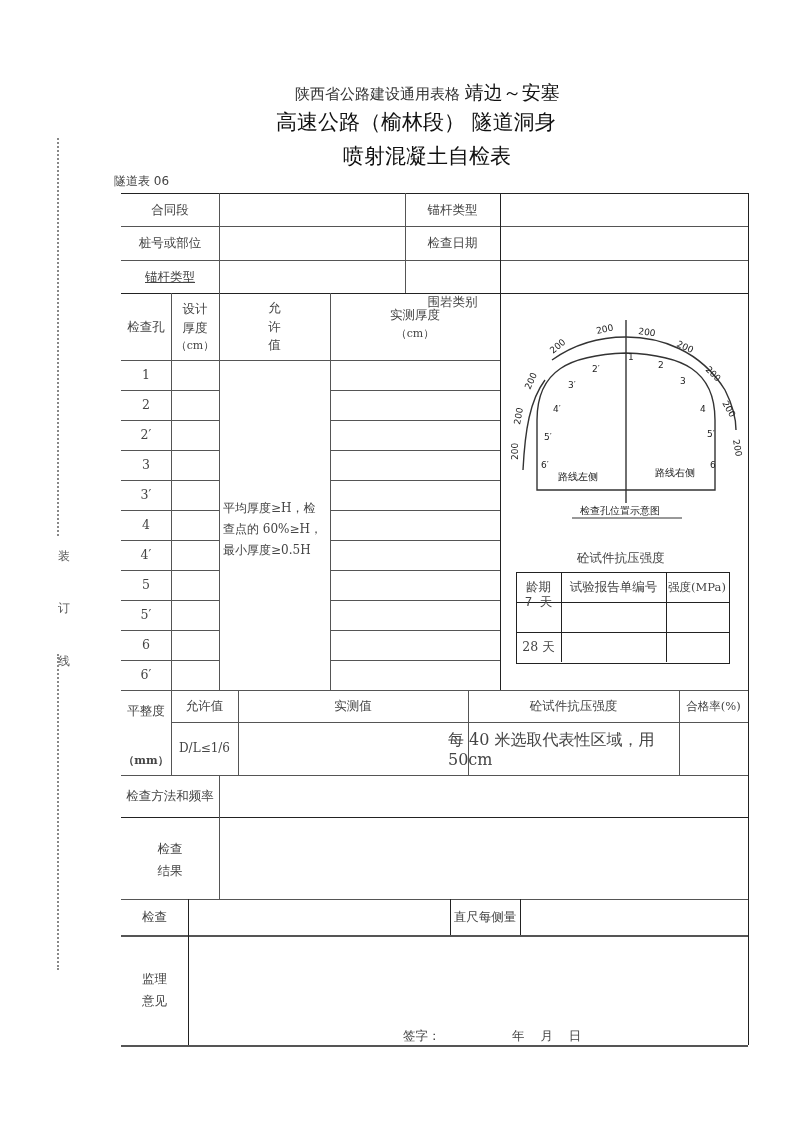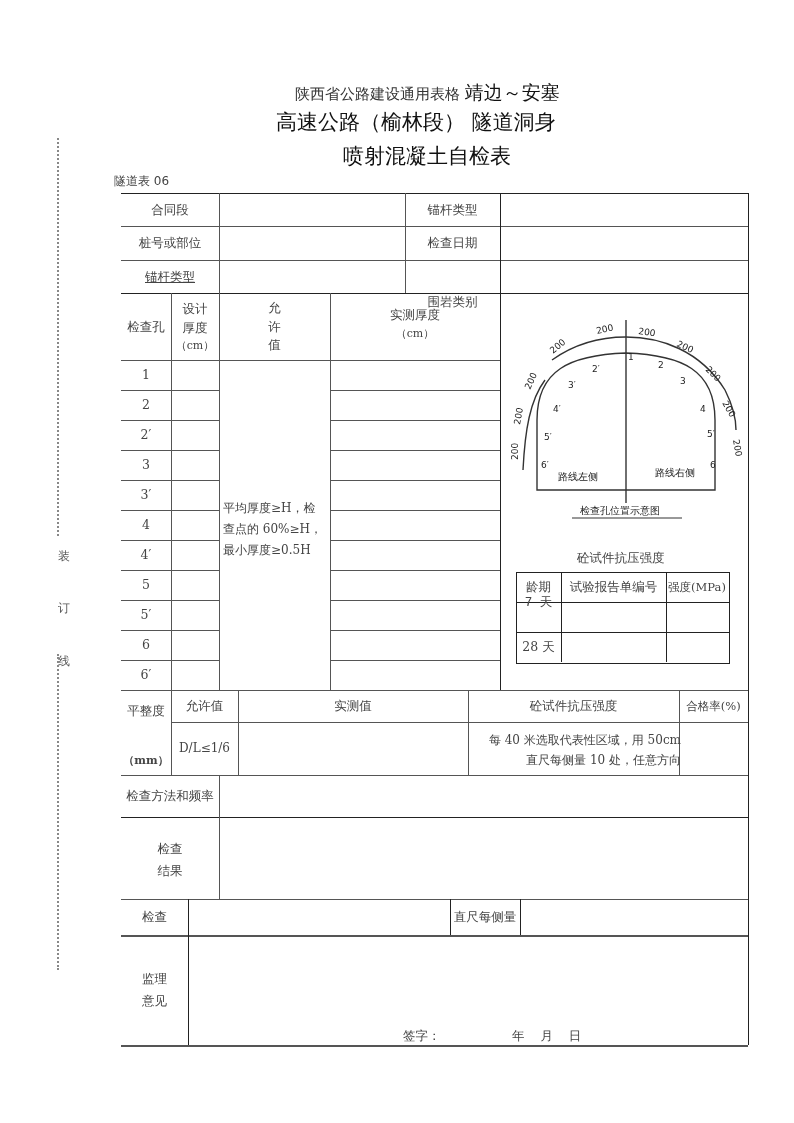--- a/index.html
+++ b/index.html
@@ -207,23 +207,22 @@
 <div class="cell" style="left:121px;top:700px;width:50px;height:70px;flex-direction:column;line-height:1.7;gap:31px;">
   <span>平整度</span>
   <span style="font-size:11px;font-weight:bold;">（mm）</span>
 </div>
 <div class="cell" style="left:171px;top:690px;width:67px;height:32px;">允许值</div>
 <div class="cell" style="left:238px;top:690px;width:230px;height:32px;">实测值</div>
 <div class="cell" style="left:468px;top:690px;width:211px;height:32px;">砼试件抗压强度</div>
 <div class="cell" style="left:679px;top:690px;width:69px;height:32px;font-size:11.5px;">合格率(%)</div>
 <div class="cell" style="left:171px;top:722px;width:67px;height:53px;font-size:12px;">D/L≤1/6</div>
 <div class="cell" style="left:238px;top:722px;width:230px;height:53px;"></div>
-<div class="abs" style="left:469px;top:730px;width:212px;font-size:12px;line-height:20px;color:#444;text-align:right;">
+<div class="abs" style="left:448px;top:730px;width:212px;font-size:16px;line-height:20px;color:#444;">
   <div>每 40 米选取代表性区域，用 50cm</div>
-  <div>直尺每侧量 10 处，任意方向</div>
 </div>
 <div class="cell" style="left:679px;top:722px;width:69px;height:53px;"></div>
 
 <div class="hl dark" style="left:121px;top:817px;width:627px;"></div>
 <div class="vl" style="left:219px;top:775px;height:124px;"></div>
 <div class="cell" style="left:121px;top:775px;width:98px;height:42px;">检查方法和频率</div>
 <div class="cell" style="left:219px;top:775px;width:529px;height:42px;"></div>
 
 <div class="hl" style="left:121px;top:899px;width:627px;"></div>
 <div class="cell" style="left:121px;top:830px;width:98px;height:60px;flex-direction:column;line-height:1.8;">

